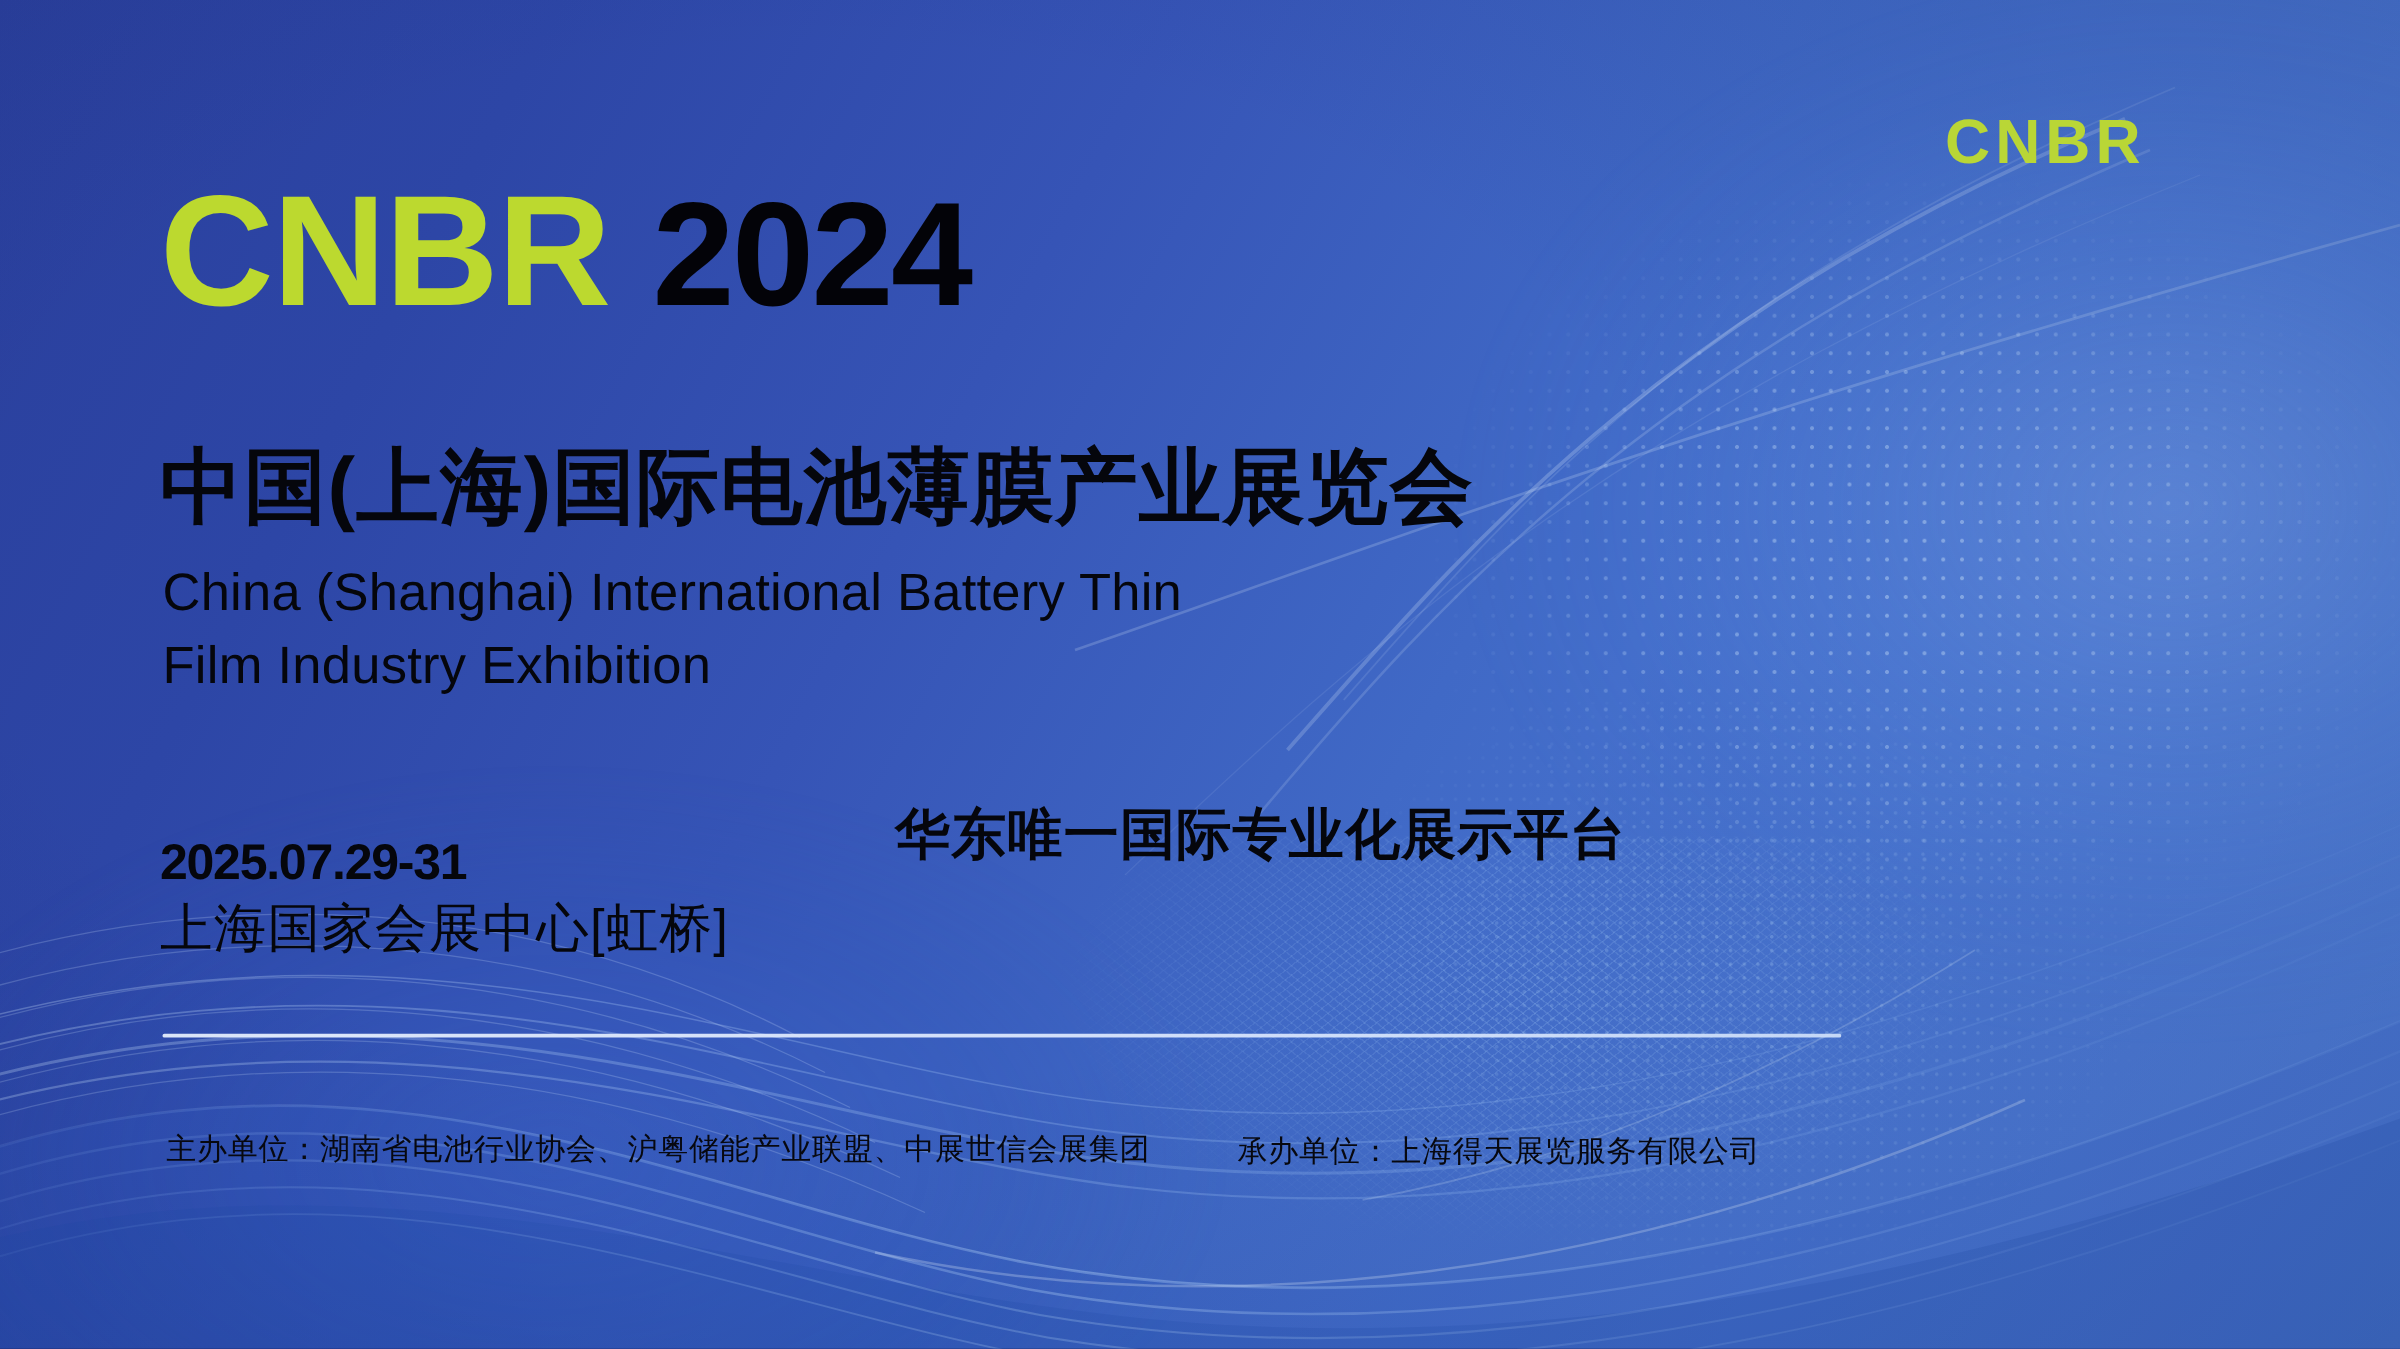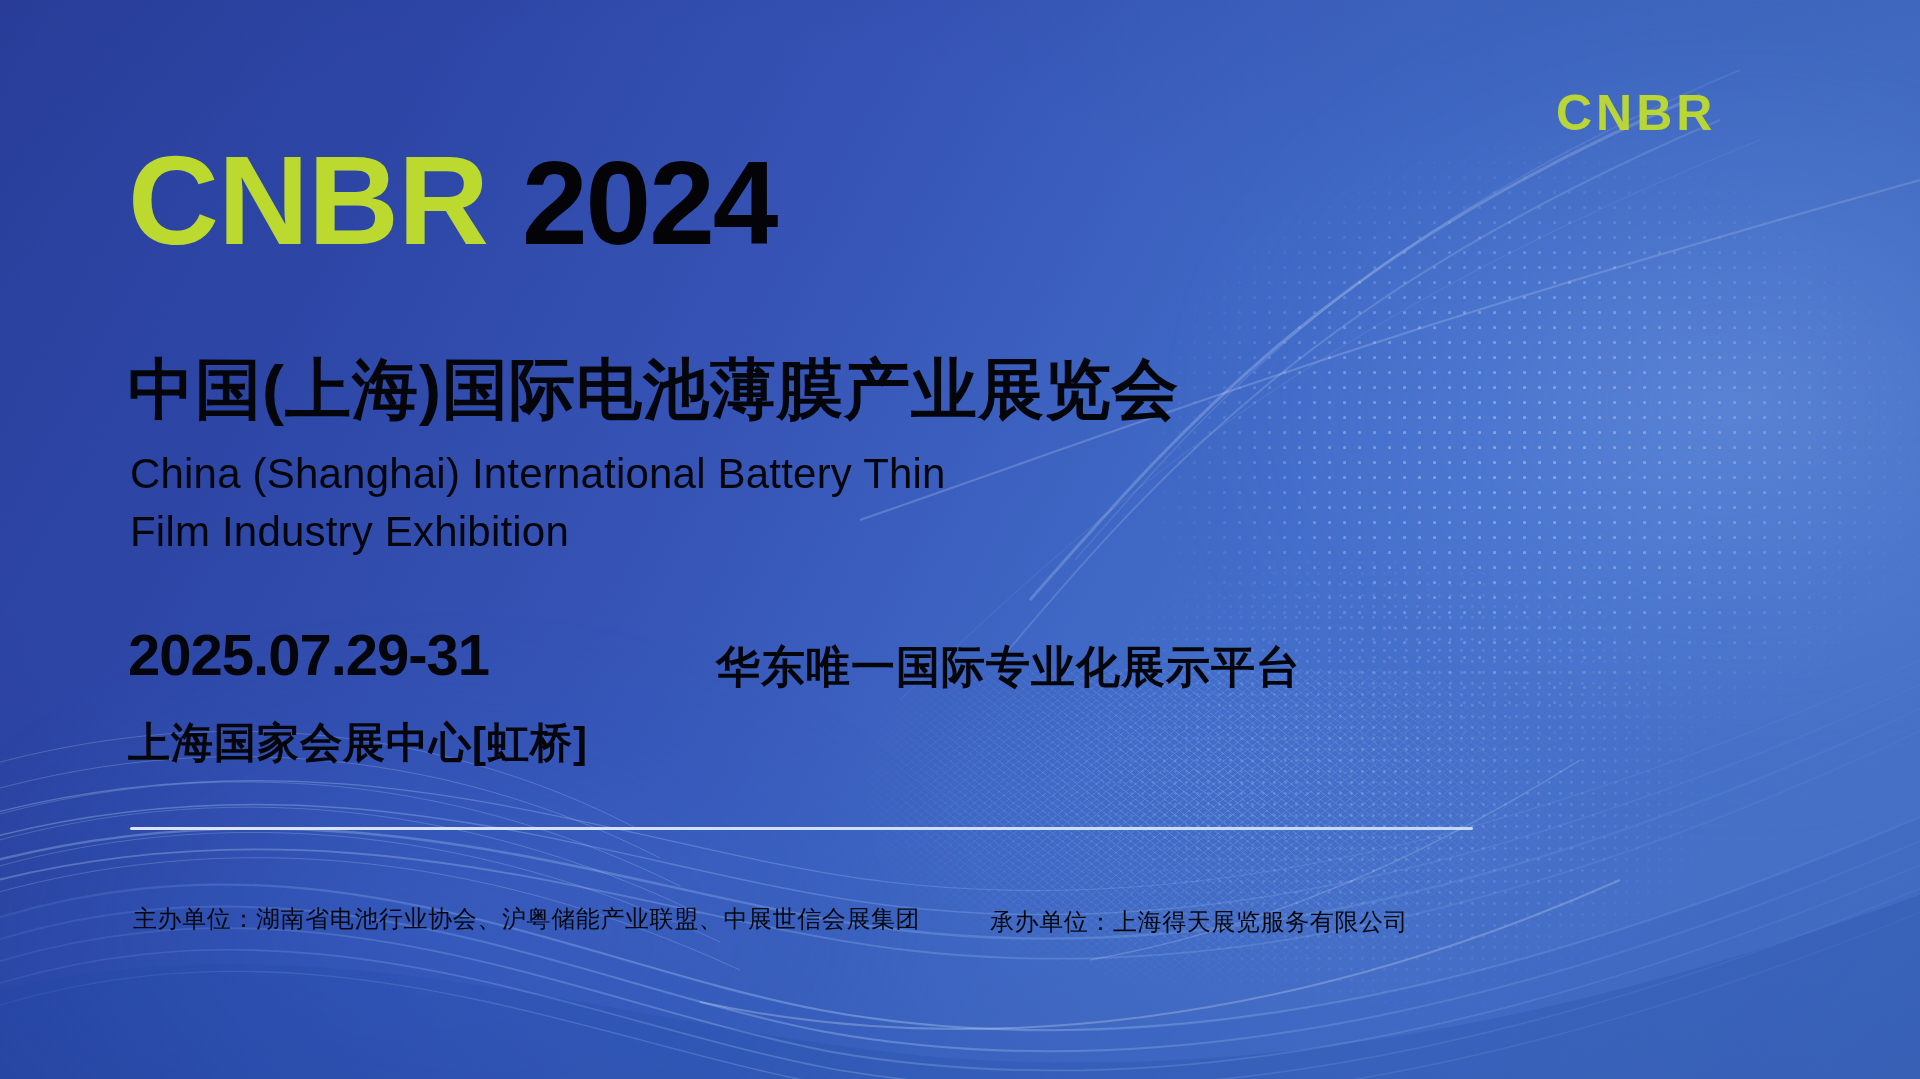--- a/index.html
+++ b/index.html
@@ -100,27 +100,27 @@
     font-family:"Liberation Sans","DejaVu Sans",sans-serif;
     margin-top:28px;
   }
   .en-title{
     position:absolute;left:130px;top:445px;
     font-size:42px;font-weight:400;letter-spacing:.2px;
     color:#05060c;line-height:1.38;width:1060px;
   }
 
   .date{
-    position:absolute;left:128px;top:626px;
-    font-size:58px;font-weight:800;letter-spacing:-1px;
+    position:absolute;left:128px;top:670px;
+    font-size:40px;font-weight:800;letter-spacing:-1px;
     color:#05060c;line-height:1;white-space:nowrap;
   }
   .venue{
     position:absolute;left:128px;top:722px;
-    font-size:42px;font-weight:700;letter-spacing:1px;
+    font-size:42px;font-weight:400;letter-spacing:1px;
     color:#05060c;line-height:1;white-space:nowrap;
   }
 
   .slogan{
     position:absolute;left:716px;top:632px;
     font-size:44px;font-weight:700;letter-spacing:1px;
     color:#05060c;line-height:1.62;white-space:nowrap;
     font-family:"Liberation Serif","DejaVu Serif",serif;
     text-align:right;
   }

